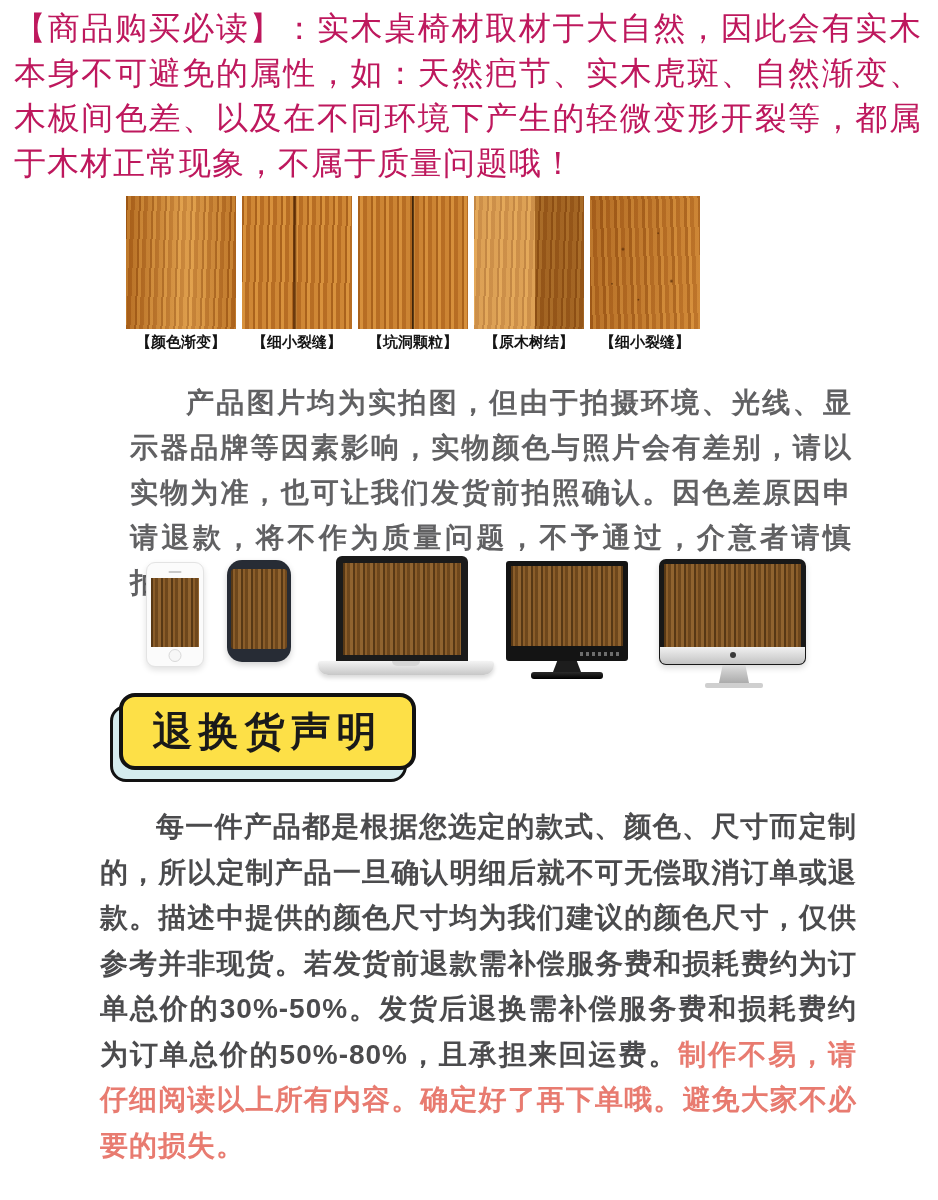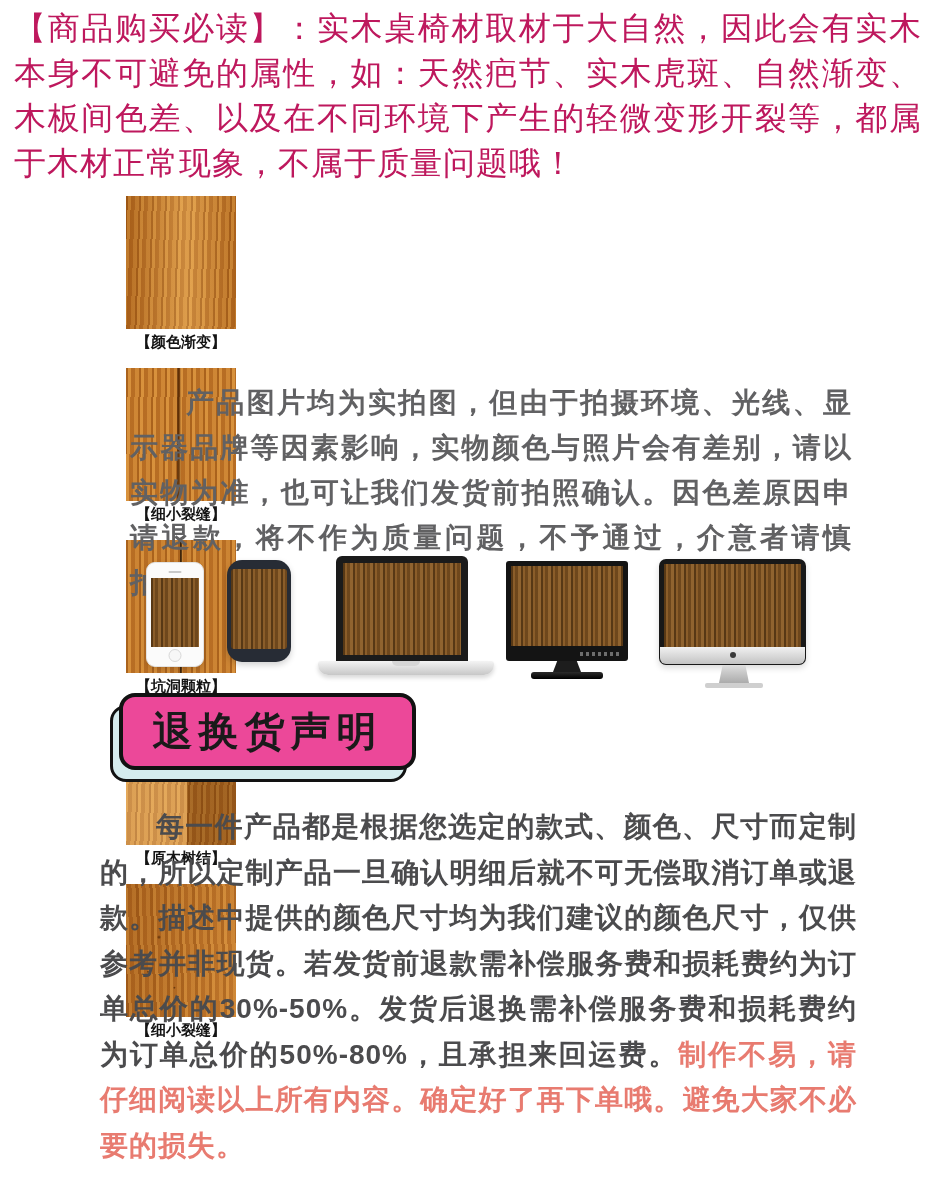--- a/index.html
+++ b/index.html
@@ -5,21 +5,21 @@
   html,body{margin:0;padding:0;background:#fff;}
   .canvas{position:relative;width:938px;height:1200px;margin:0 auto;background:#fff;overflow:hidden;
           font-family:"Liberation Sans","DejaVu Sans",sans-serif;}
 
   
   .intro{position:absolute;left:14px;top:6px;width:908px;margin:0;
          font-family:"Liberation Serif","DejaVu Serif",serif;
          font-size:32px;line-height:45px;color:#be185d;text-align:justify;letter-spacing:1px;}
 
   
-  .samples{position:absolute;left:126px;top:196px;width:690px;display:flex;gap:16px;flex-direction:column;}
+  .samples{position:absolute;left:126px;top:196px;width:690px;display:flex;gap:6px;}
   .sample{width:110px;display:flex;flex-direction:column;align-items:center;}
   .swatch{width:110px;height:133px;background-color:#c87f2f;
     background-image:repeating-linear-gradient(92deg,
       rgba(140,70,10,.55) 0 2px, rgba(232,164,74,.55) 2px 5px,
       rgba(160,85,20,.45) 5px 9px, rgba(216,146,62,.45) 9px 13px);}
   .swatch.v1{background-image:
       linear-gradient(90deg, rgba(130,60,0,.30), rgba(255,210,130,.28) 55%, rgba(130,60,0,.22)),
       repeating-linear-gradient(92deg, rgba(140,70,10,.55) 0 2px, rgba(232,164,74,.55) 2px 5px,
       rgba(160,85,20,.45) 5px 9px, rgba(216,146,62,.45) 9px 13px);}
   .swatch.v2{background-image:
@@ -94,21 +94,21 @@
   .imac-logo{position:absolute;left:50%;bottom:6px;transform:translateX(-50%);
       width:6px;height:6px;border-radius:50%;background:#3a3a3a;}
   .imac-stand{left:719px;top:665px;width:30px;height:18px;
       background:linear-gradient(#dedede,#ababab);clip-path:polygon(12% 0,88% 0,100% 100%,0 100%);}
   .imac-foot{left:705px;top:683px;width:58px;height:5px;background:#cfcfcf;border-radius:2px;}
 
   
   .banner{position:absolute;left:119px;top:693px;width:297px;height:77px;}
   .banner-shadow{position:absolute;left:-9px;top:12px;width:100%;height:100%;
       background:#d5ecee;border:3px solid #121212;border-radius:16px;box-sizing:border-box;}
-  .banner-card{position:absolute;inset:0;background:#ec4899;border:4px solid #121212;
+  .banner-card{position:absolute;inset:0;background:#fde047;border:4px solid #121212;
       border-radius:16px;box-sizing:border-box;display:flex;align-items:center;justify-content:center;}
   .banner-title{font-size:40px;font-weight:900;color:#1a1a1a;letter-spacing:6px;}
 
   
   .policy{position:absolute;left:100px;top:804px;width:757px;margin:0;
       font-size:28px;line-height:45.5px;font-weight:700;color:#4b4b4d;
       text-align:justify;text-indent:2em;letter-spacing:1px;word-break:break-all;}
   .policy .red{color:#e87b70;}
 </style>
 </head>

